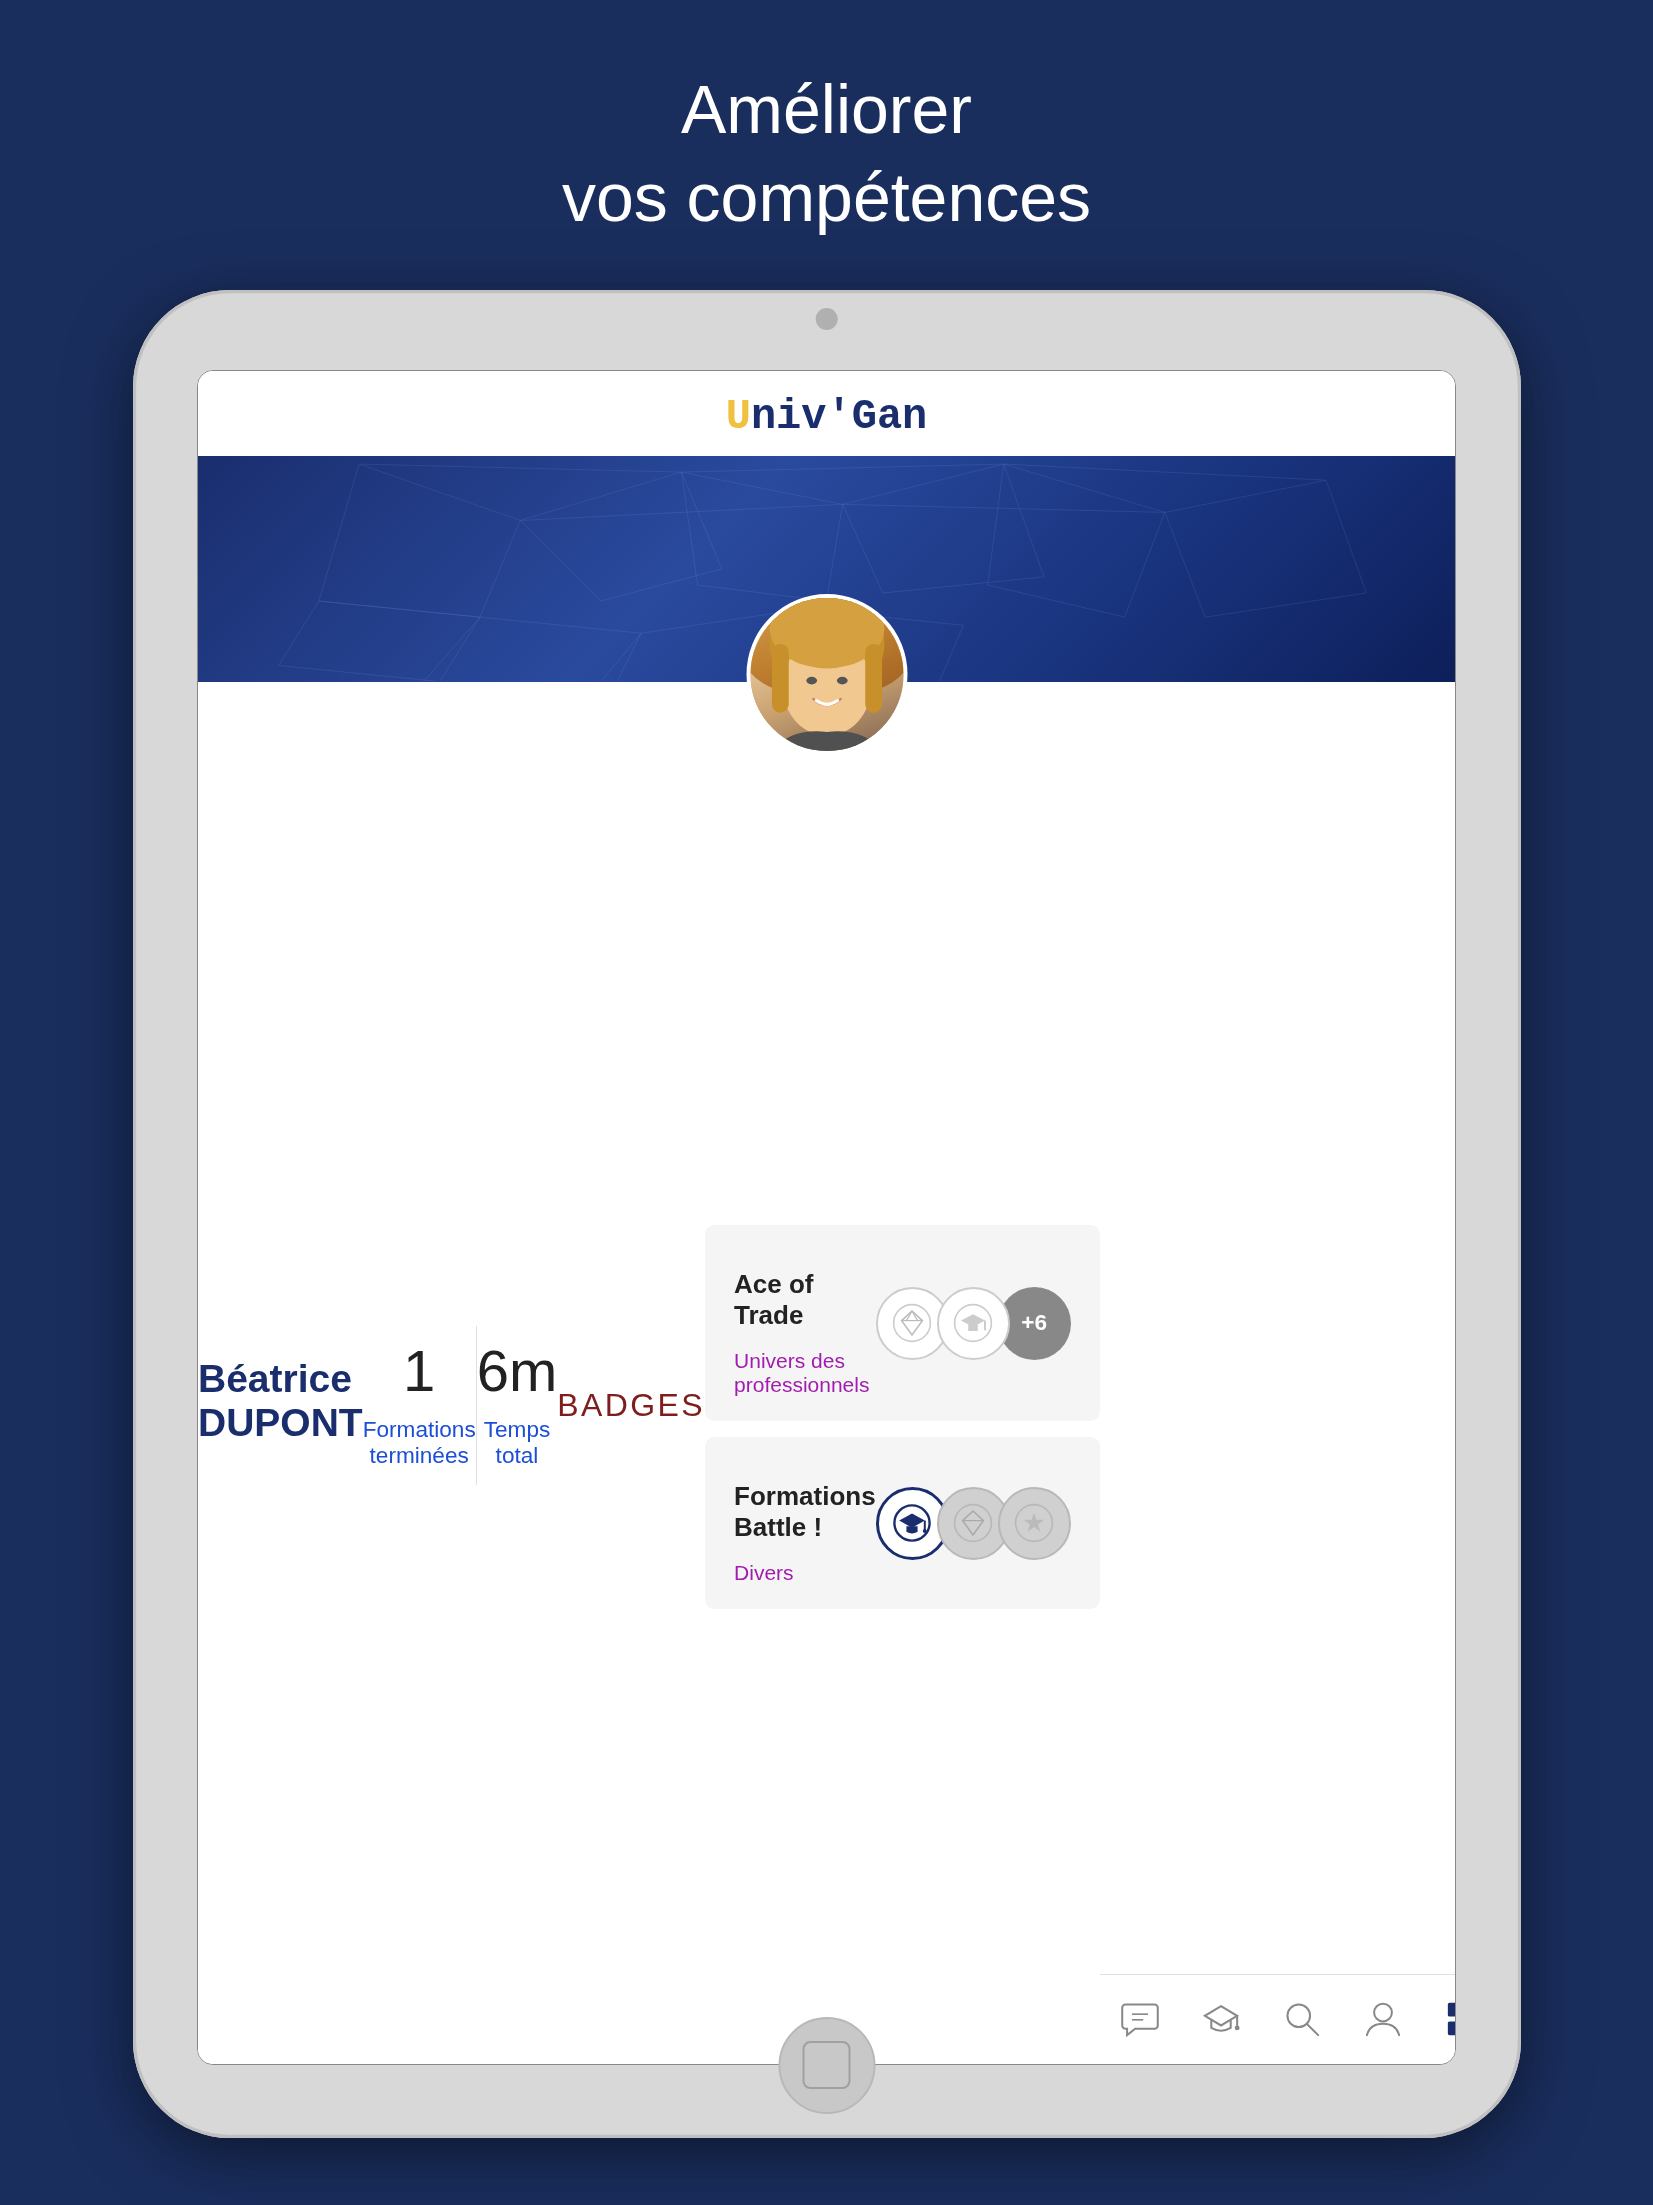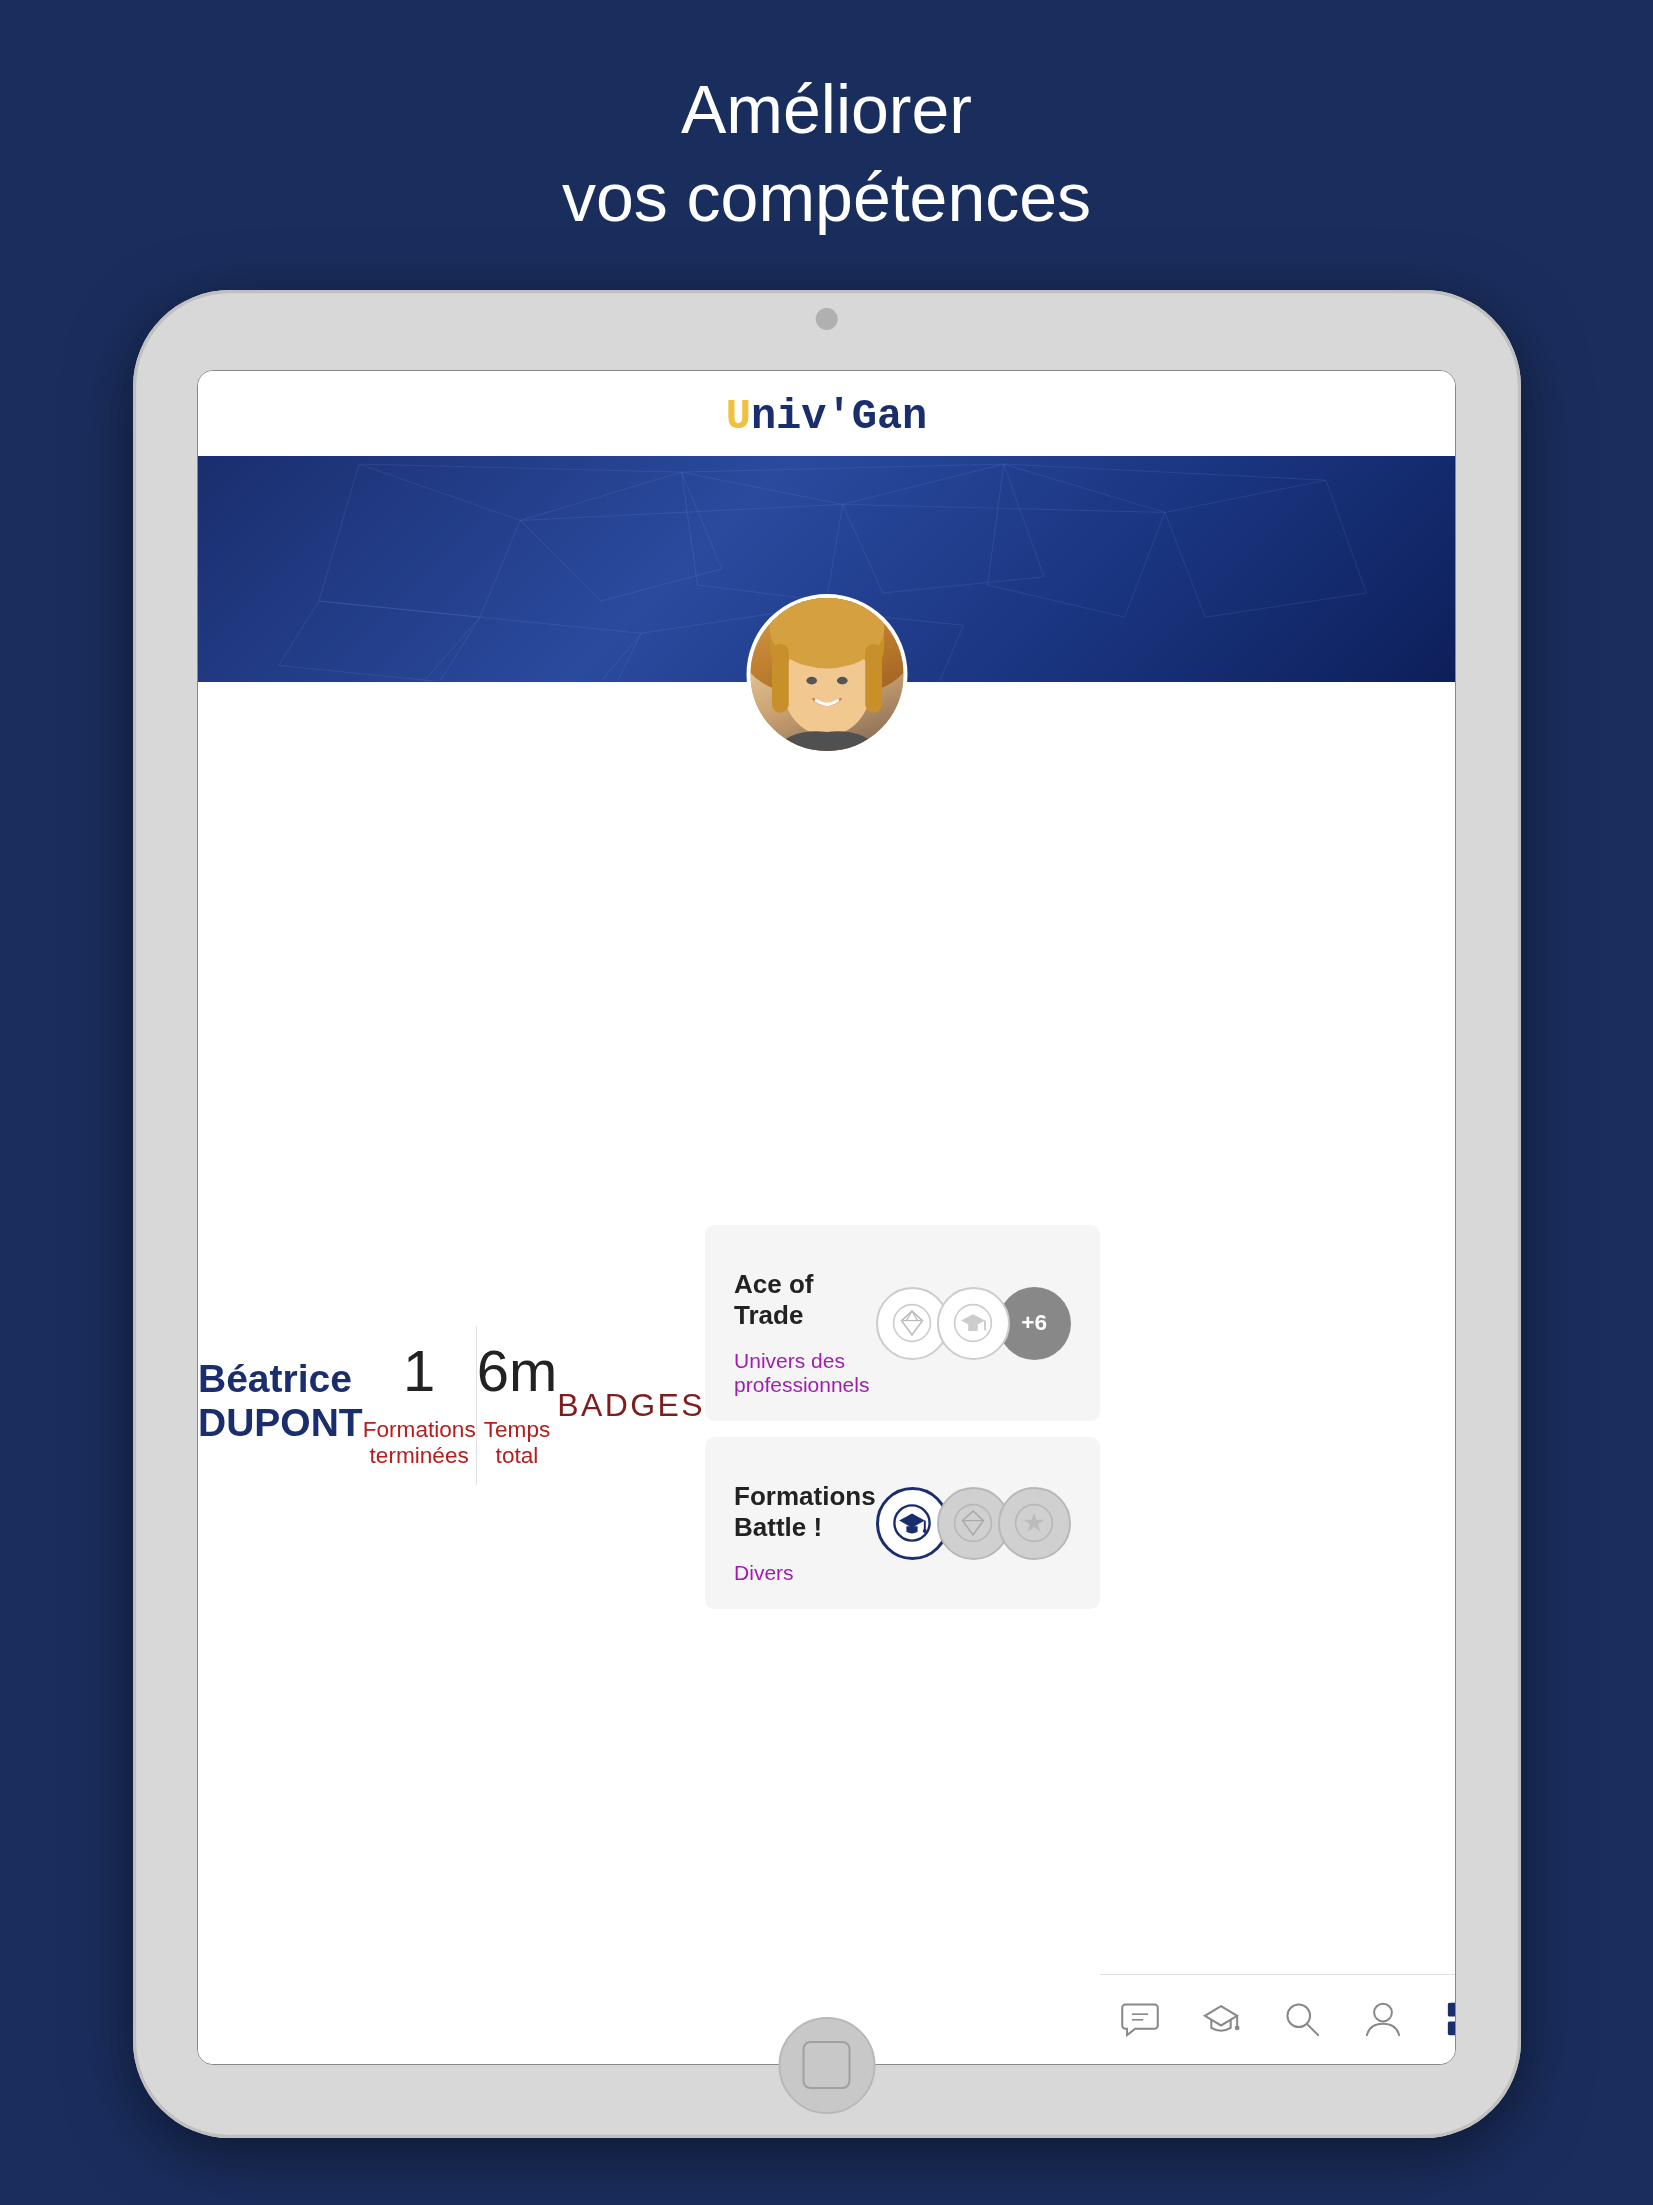--- a/index.html
+++ b/index.html
@@ -194,21 +194,21 @@
 
     .stat-number {
       font-size: 58px;
       font-weight: 300;
       color: #222;
       line-height: 1;
     }
 
     .stat-label {
       font-size: 22.6px;
-      color: #b91c1c;
+      color: #1d4ed8;
       margin-top: 17px;
     }
 
     .divider {
       width: 90%;
       height: 0.8px;
       background: #e8e8e8;
       margin: 16px auto 24px;
     }
 

